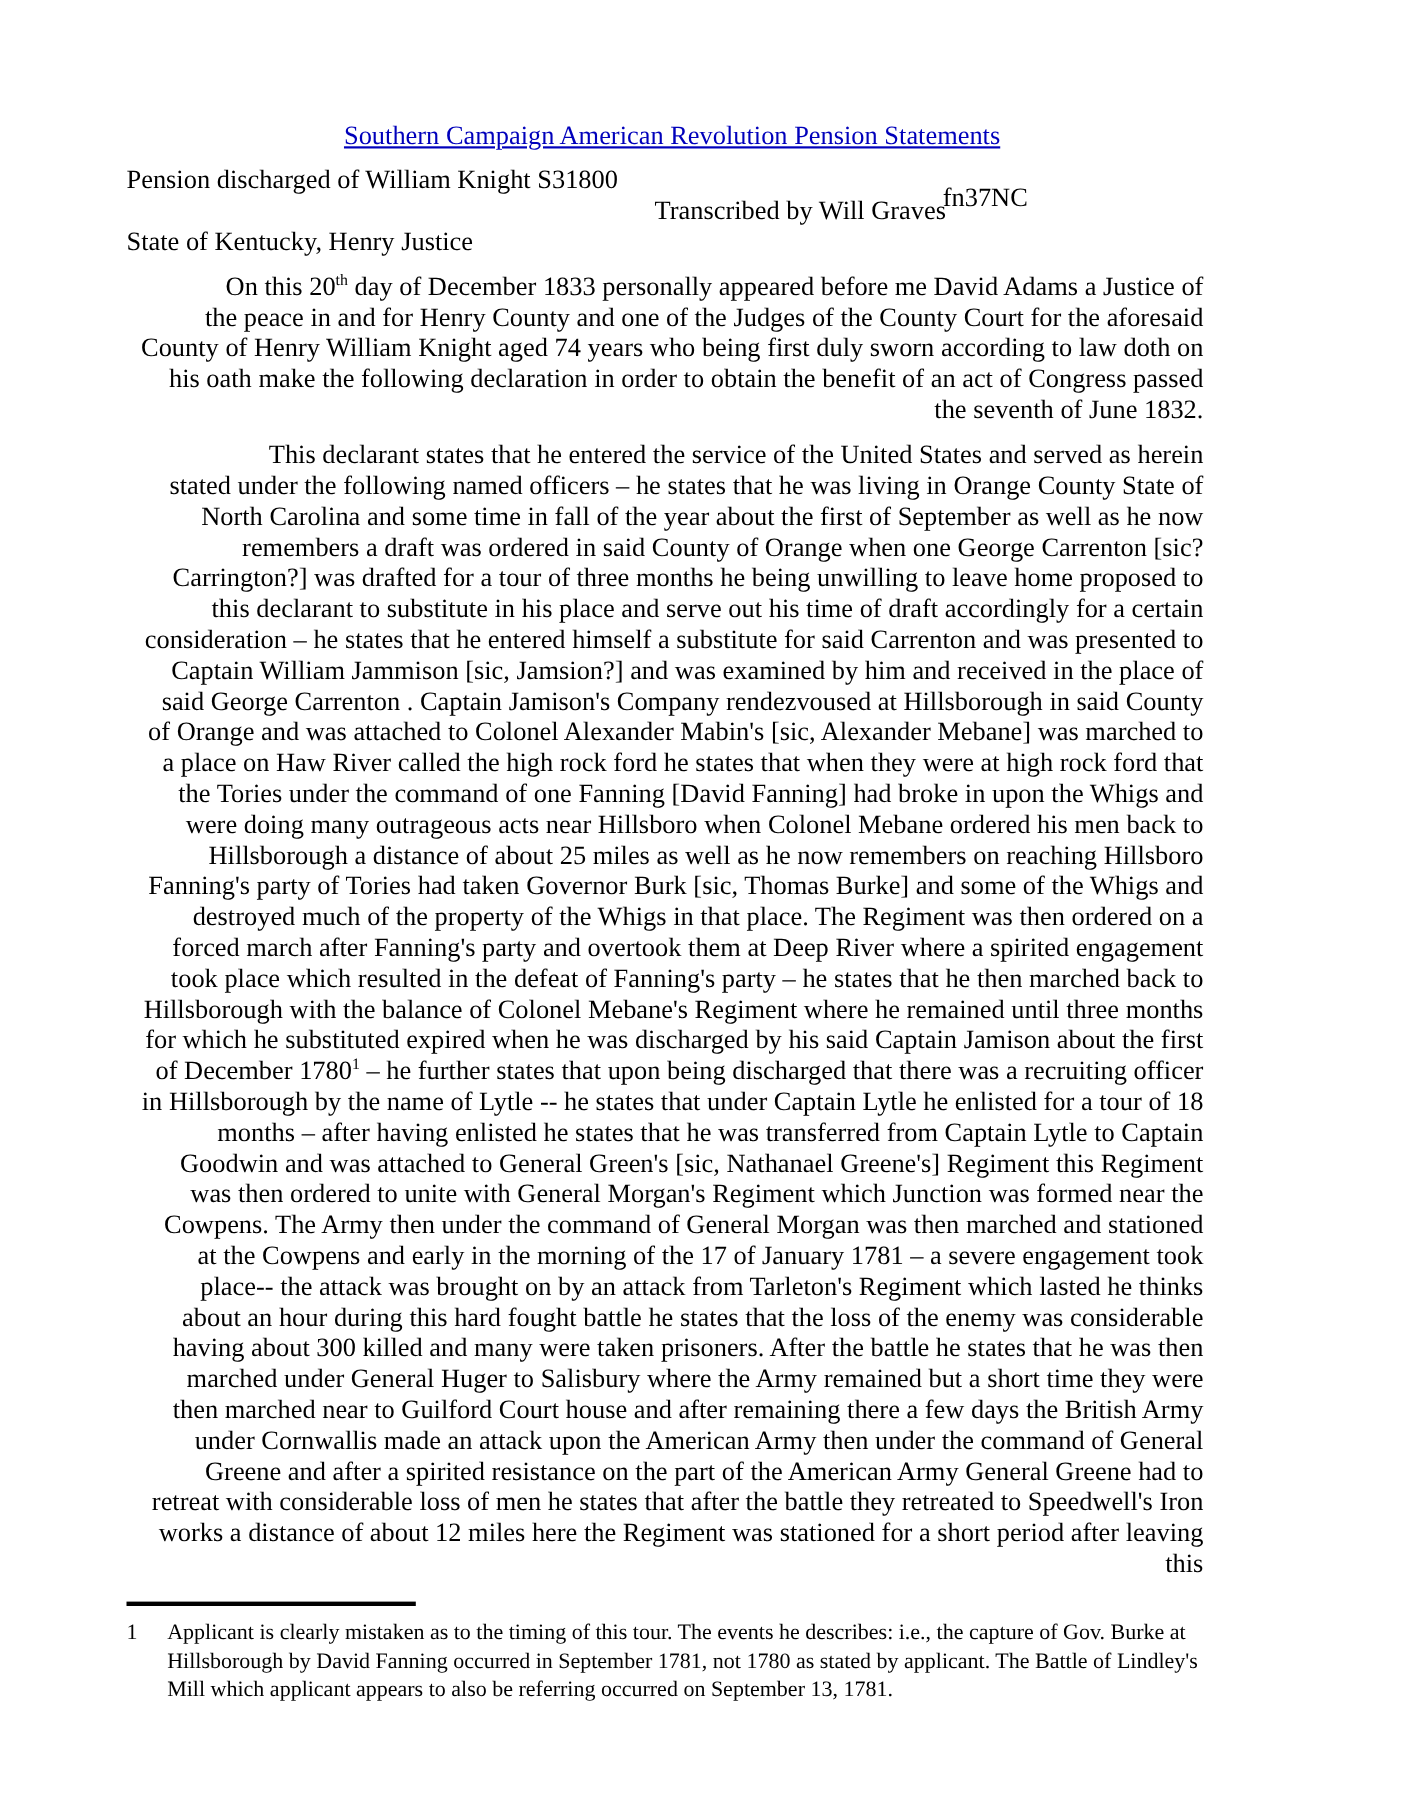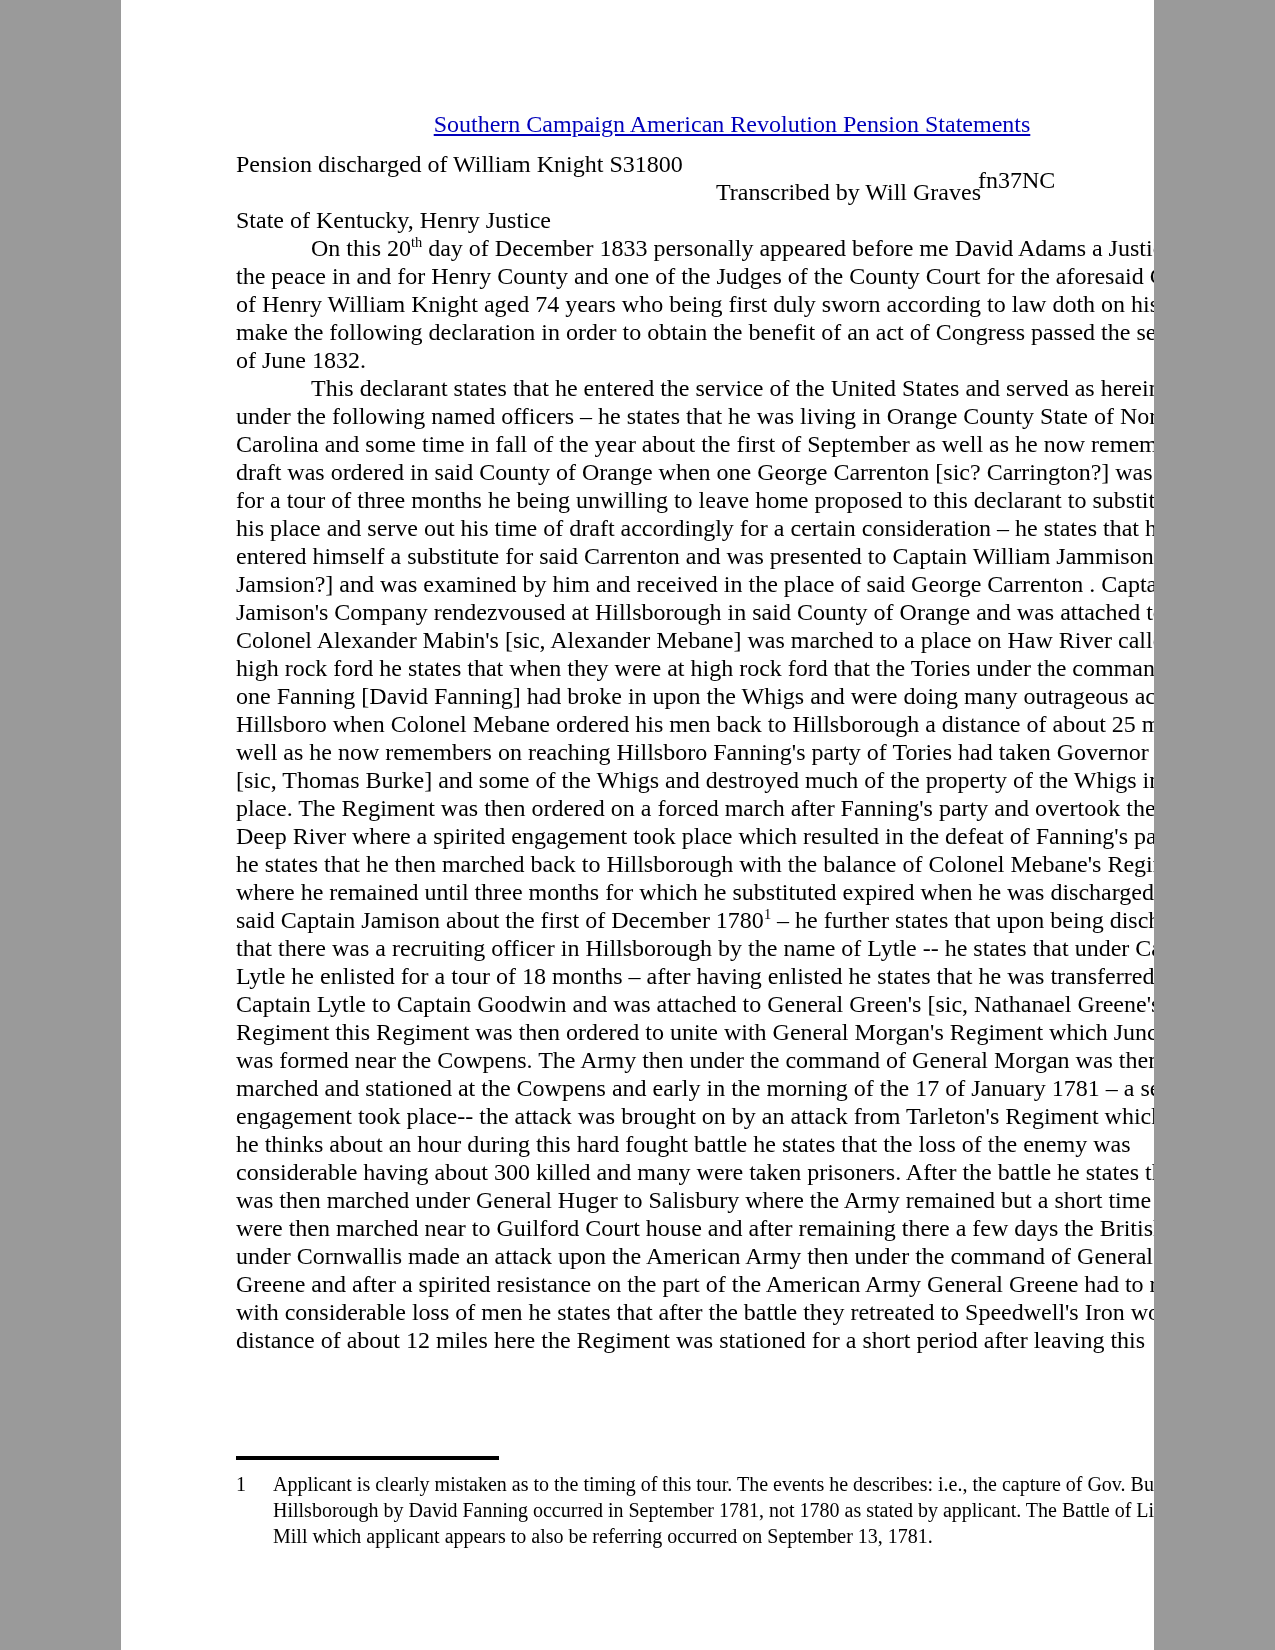--- a/index.html
+++ b/index.html
@@ -2,21 +2,21 @@
 <html><head>
 <meta charset="utf-8">
 <style>
   html, body {
     margin: 0;
     padding: 0;
     background: #9a9a9a;
   }
   .page {
     position: relative;
-    width: 1033px;
+    width: 1275px;
     height: 1650px;
     margin: 0 auto;
     background: #ffffff;
     color: #000000;
     font-family: "Liberation Serif", "DejaVu Serif", serif;
     font-size: 24px;
     line-height: 28px;
     overflow: hidden;
   }
   .content {
@@ -42,23 +42,23 @@
   .file-ref {
     position: absolute;
     left: 742px;
     top: 16px;
   }
   .transcriber-line {
     margin-left: 233px;
     text-align: center;
   }
   p.body-para {
-    margin: 0;
+    margin: 13px;
     text-indent: 75px;
-    text-align: left;
+    text-align: right;
   }
   sup {
     font-size: 0.6em;
     line-height: 0;
     vertical-align: super;
   }
   .footnote {
     position: absolute;
     left: 115px;
     top: 1456px;

